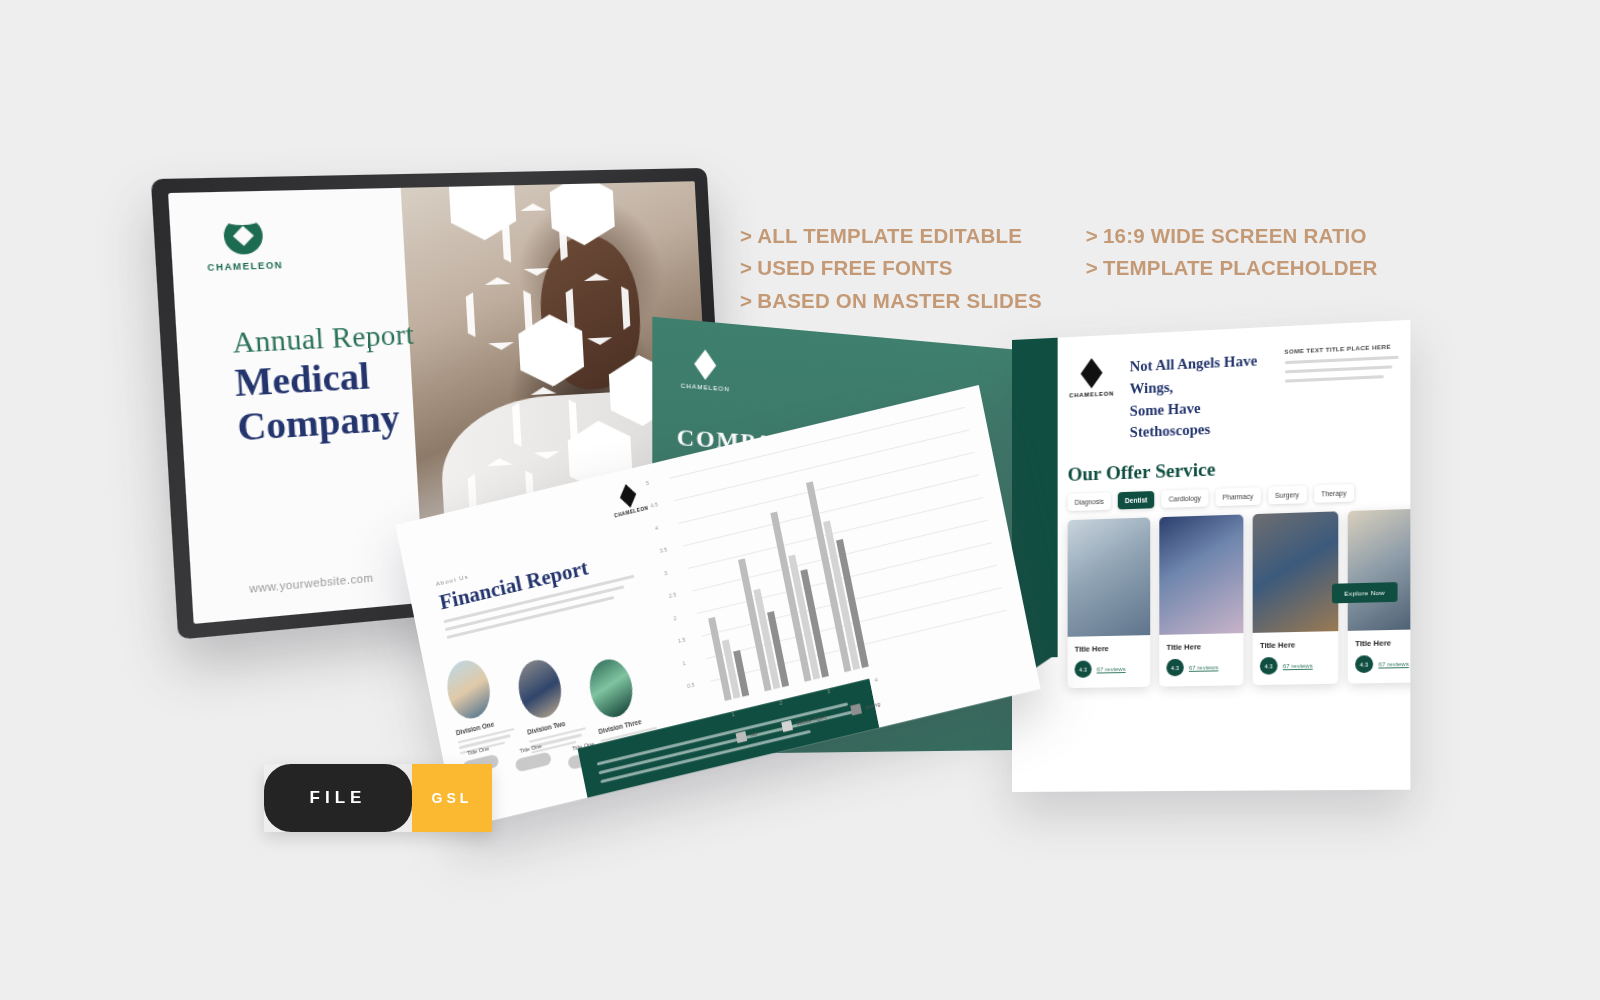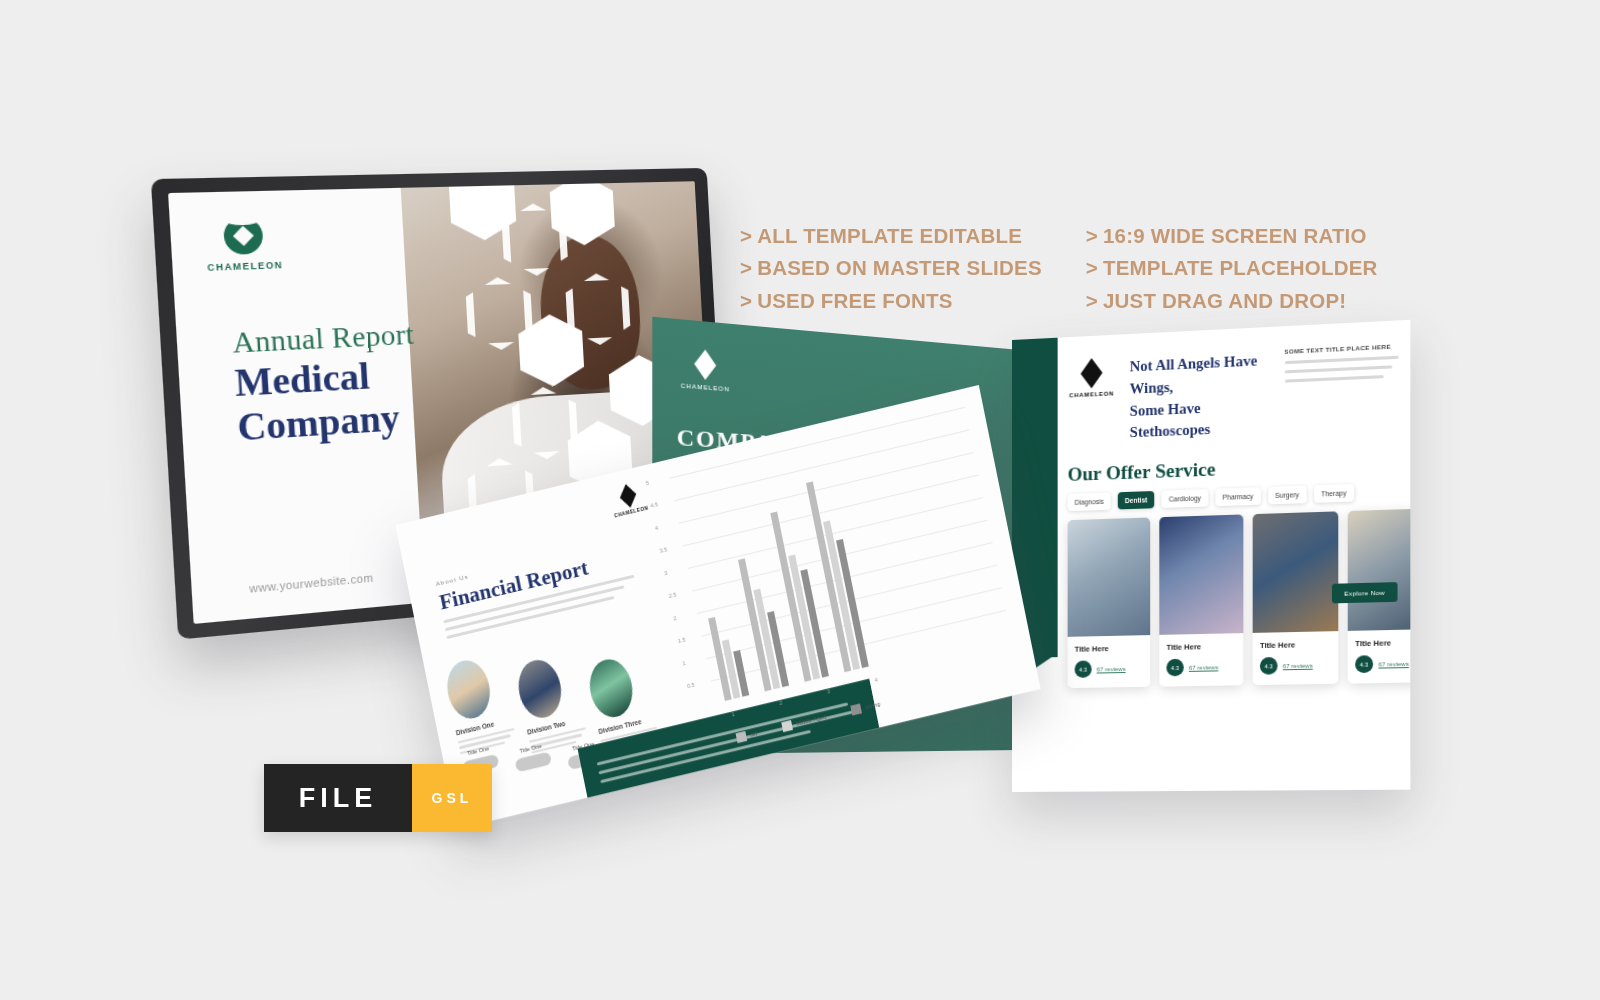--- a/index.html
+++ b/index.html
@@ -272,44 +272,43 @@
   .b-young { background: #8f8f8f; }
   .legend { position: absolute; left: 40px; bottom: -18px; display: flex; gap: 26px; }
   .lg { display: flex; align-items: center; gap: 4px; font-size: 5.6px; color: #555; }
   .lg-sw { width: 10px; height: 10px; background: #c6c6c6; }
 
   
   .badge { position: absolute; left: 264px; top: 764px; display: flex; box-shadow: 0 6px 16px rgba(0,0,0,.14); }
   .badge-file {
     width: 148px; height: 68px; background: #242424; color: #fff;
     display: flex; align-items: center; justify-content: center;
-    font-size: 27px; font-weight: 700; letter-spacing: 5px;
+    font-size: 17px; font-weight: 700; letter-spacing: 5px; border-radius: 27px;
   }
   .badge-gsl {
     width: 80px; height: 68px; background: #fbb831; color: #ffffff;
     display: flex; align-items: center; justify-content: center;
     font-size: 14px; font-weight: 700; letter-spacing: 4px;
   }
 </style>
 </head>
 <body>
 
 <div id="stage">
 
 
   <div class="features">
     <div class="feat-col">
       <div class="feat"><span class="chev">&gt;</span><span>ALL TEMPLATE EDITABLE</span></div>
+      <div class="feat"><span class="chev">&gt;</span><span>USED FREE FONTS</span></div>
       <div class="feat"><span class="chev">&gt;</span><span>BASED ON MASTER SLIDES</span></div>
-      <div class="feat"><span class="chev">&gt;</span><span>USED FREE FONTS</span></div>
     </div>
     <div class="feat-col">
       <div class="feat"><span class="chev">&gt;</span><span>16:9 WIDE SCREEN RATIO</span></div>
       <div class="feat"><span class="chev">&gt;</span><span>TEMPLATE PLACEHOLDER</span></div>
-      <div class="feat"><span class="chev">&gt;</span><span>JUST DRAG AND DROP!</span></div>
     </div>
   </div>
 
   <div class="mon-base"></div>
   <div class="mon-neck"></div>
   <div class="monitor">
     <div class="mon-bezel">
       <div class="mon-screen">
         <div class="slide1">
           <div class="s1-photo">

